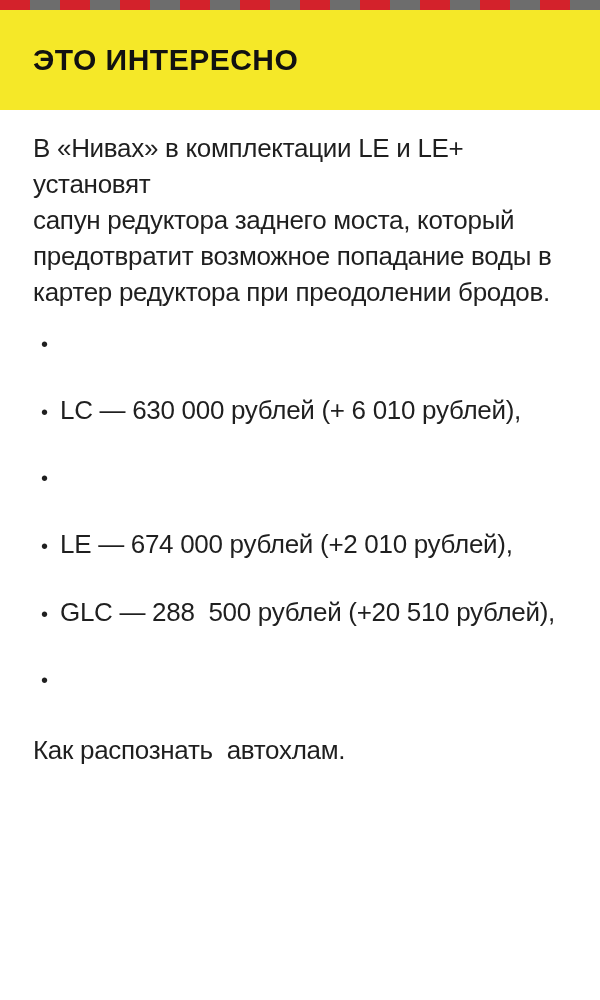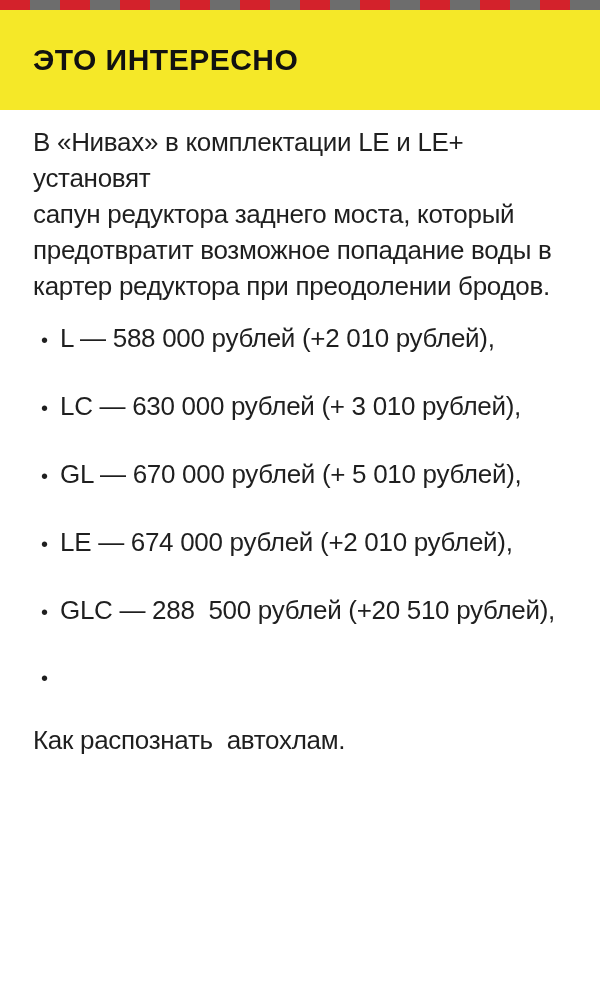--- a/index.html
+++ b/index.html
@@ -43,21 +43,21 @@
     padding: 0 33px;
     box-sizing: border-box;
   }
   .para {
     font-size: 26px;
     line-height: 36px;
     letter-spacing: -0.3px;
     white-space: pre-wrap;
     margin: 0;
   }
-  .para-1 { margin-top: 14px; }
+  .para-1 { margin-top: 20px; }
   .para-2 { margin-top: 23px; }
 
   .price-list { margin-top: 16px; }
   .list-item {
     display: flex;
     align-items: baseline;
     margin-top: 30px;
     margin-left: 8px;
   }
   .list-item:first-child { margin-top: 0; }
@@ -67,21 +67,21 @@
     font-size: 20px;
     line-height: 36px;
   }
   .list-text {
     font-size: 26px;
     line-height: 36px;
     letter-spacing: -0.3px;
     white-space: pre-wrap;
   }
 
-  .closing { margin-top: 26px; }
+  .closing { margin-top: 34px; }
 </style>
 </head>
 <body style="--strip-red: #d3222b; --strip-gray: #6d6d6d; --header-bg: #f5e828; --text: #1f1f1f;">
 
 <div class="page">
 
   <div class="top-strip"></div>
 
   <div class="header-band">
     <div class="header-title">ЭТО ИНТЕРЕСНО</div>
@@ -91,31 +91,29 @@
 
     <p class="para para-1">В «Нивах» в комплектации LE и LE+ установят
 сапун редуктора заднего моста, который
 предотвратит возможное попадание воды в
 картер редуктора при преодолении бродов.</p>
 
 
     <div class="price-list">
   <div class="list-item">
     <span class="bullet">•</span>
-    <span class="list-text">L — 588 000 рублей (+2 010 рублей),</span>
   </div>
 
   <div class="list-item">
     <span class="bullet">•</span>
-    <span class="list-text">LC — 630 000 рублей (+ 3 010 рублей),</span>
+    <span class="list-text">LC — 630 000 рублей (+ 6 010 рублей),</span>
   </div>
 
   <div class="list-item">
     <span class="bullet">•</span>
-    <span class="list-text">GL — 670 000 рублей (+ 5 010 рублей),</span>
   </div>
 
   <div class="list-item">
     <span class="bullet">•</span>
     <span class="list-text">LE — 674 000 рублей (+2 010 рублей),</span>
   </div>
 
   <div class="list-item">
     <span class="bullet">•</span>
     <span class="list-text">GLC — 288  500 рублей (+20 510 рублей),</span>

